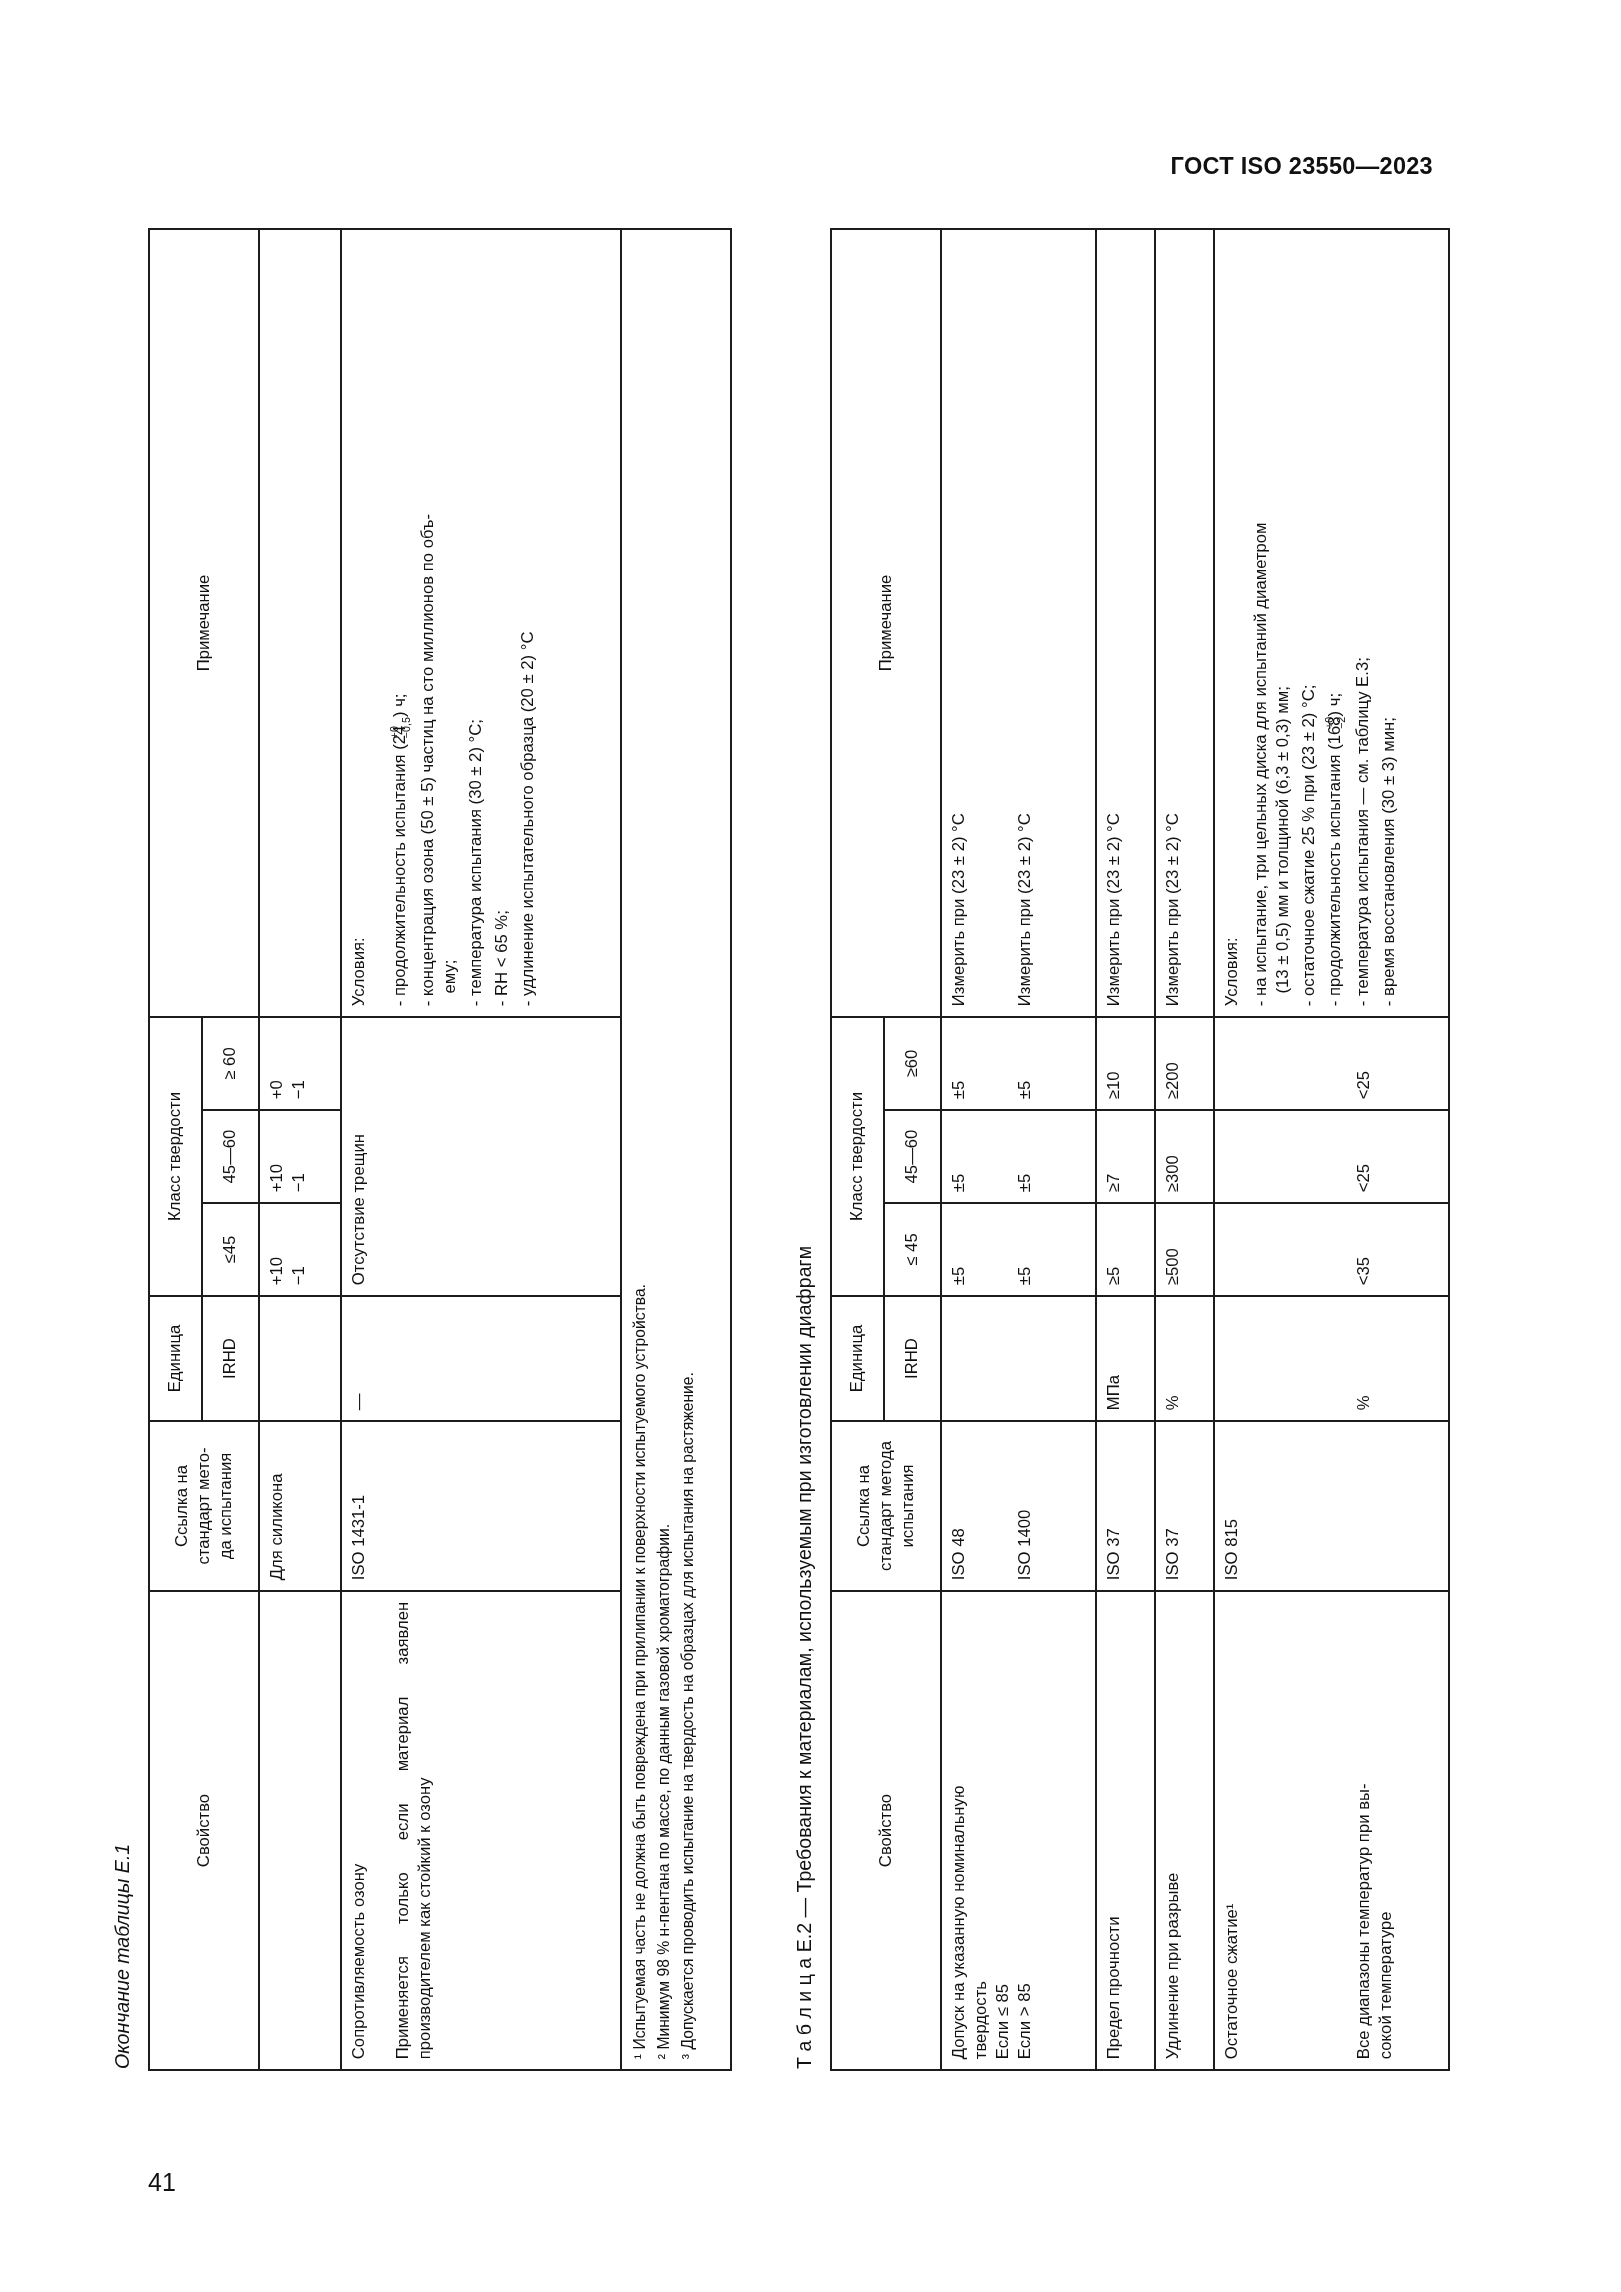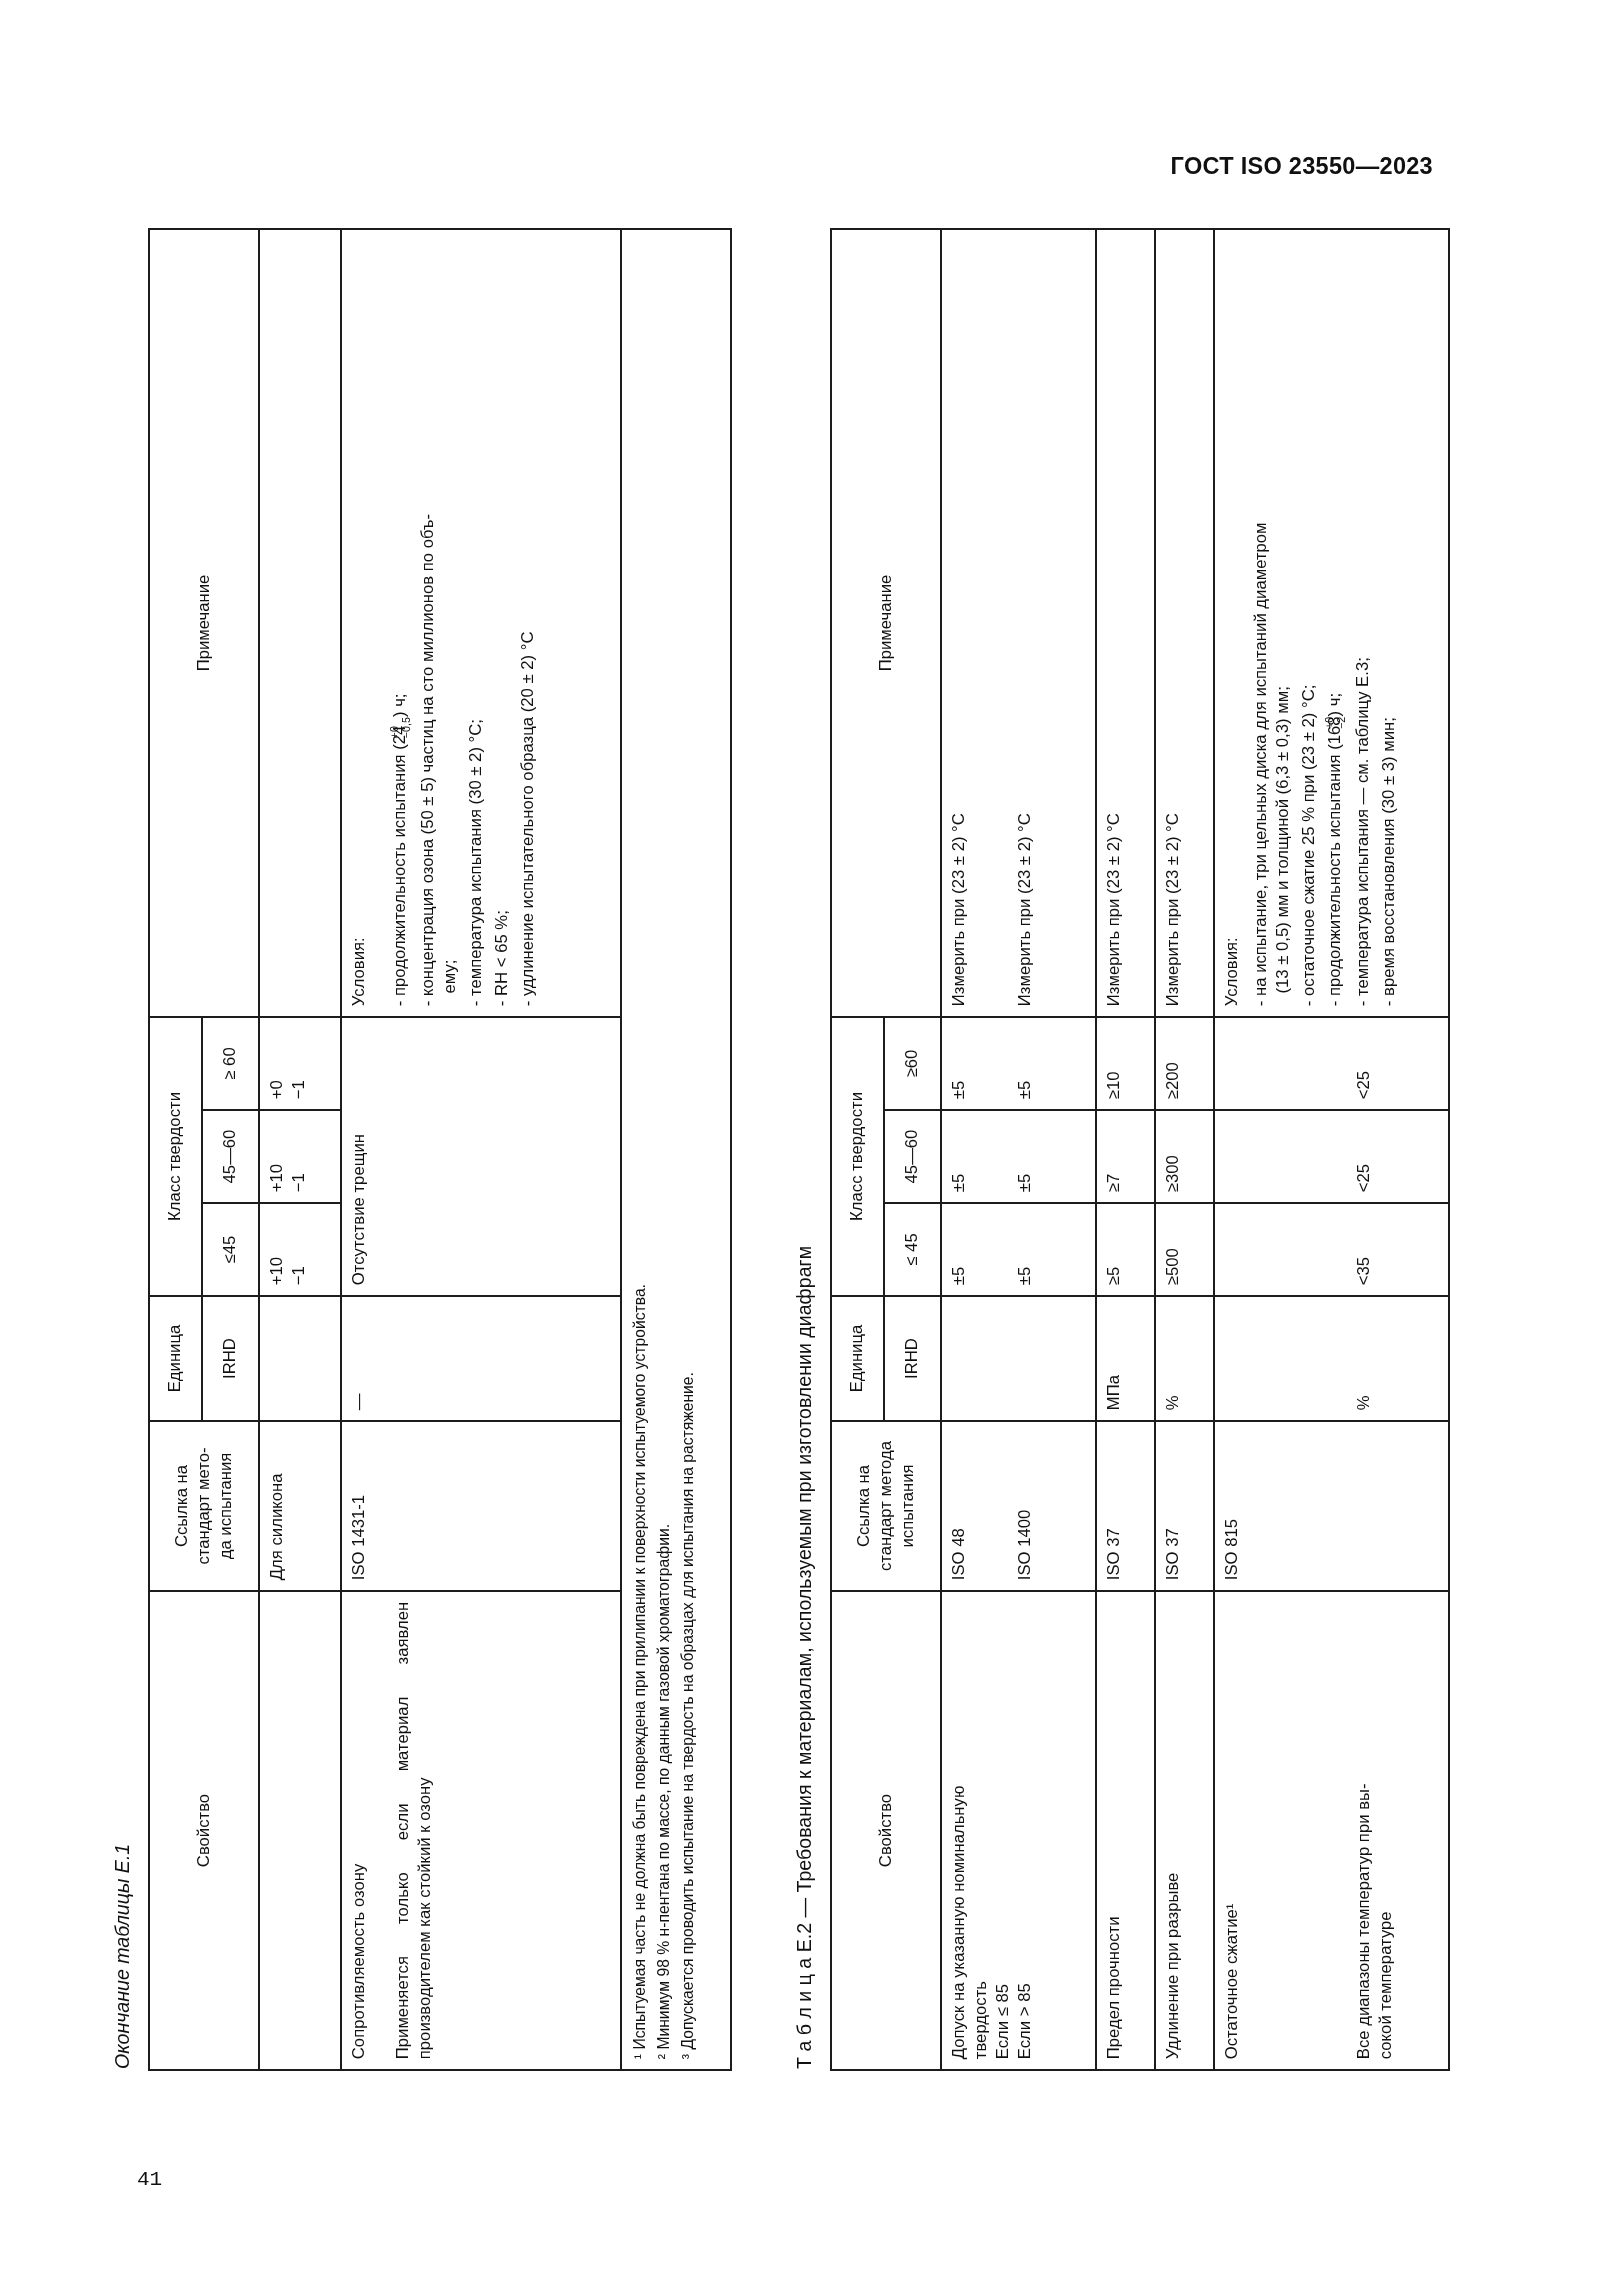--- a/index.html
+++ b/index.html
@@ -5,21 +5,21 @@
   * { margin:0; padding:0; box-sizing:border-box; }
   html,body { background:#ffffff; }
   .page {
     position:relative; width:1621px; height:2293px; background:#ffffff;
     font-family:"Liberation Sans", sans-serif; color:#111; overflow:hidden;
   }
   .page-header {
     position:absolute; top:153px; right:188px;
     font-size:23.5px; font-weight:bold; letter-spacing:0.3px;
   }
-  .page-number { position:absolute; top:2168px; left:137px; font-size:21px;font-family:Liberation Mono, monospace; }
+  .page-number { position:absolute; top:2168px; left:148px; font-size:25px; }
 
   
   .rot { position:absolute; transform:rotate(-90deg); transform-origin:0 0; }
   .block-e1 { left:111px; top:2071px; width:1843px; height:627px; }
   .block-e2 { left:793px; top:2071px; width:1843px; height:659px; }
 
   .tbl-title { font-size:19.6px; margin:0 0 13.7px 2px; }
   .italic { font-style:italic; }
 
   table.gtable {

